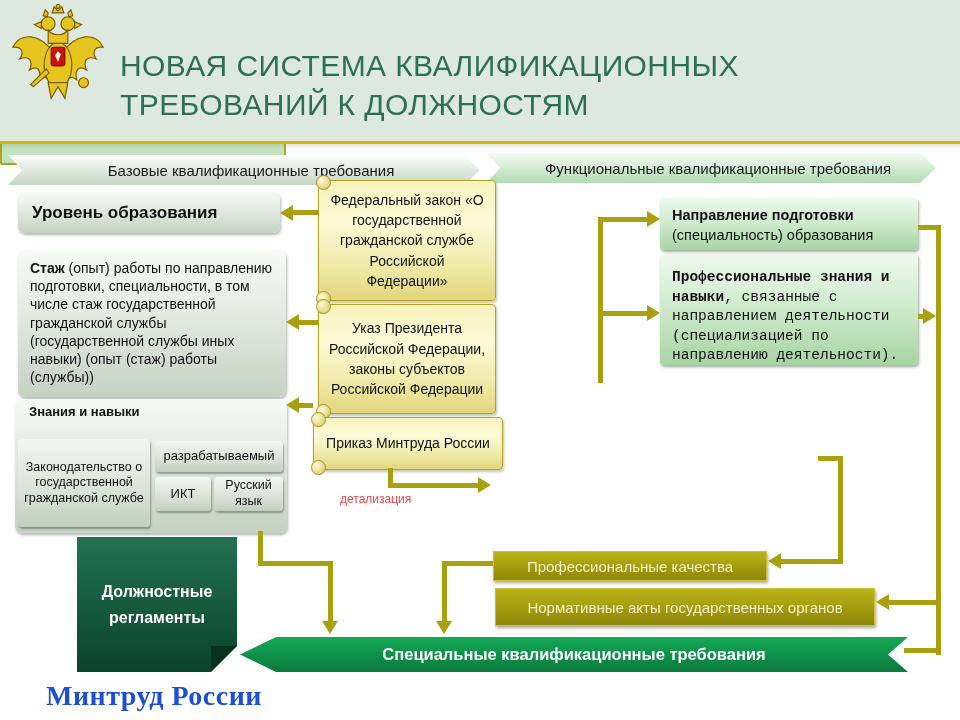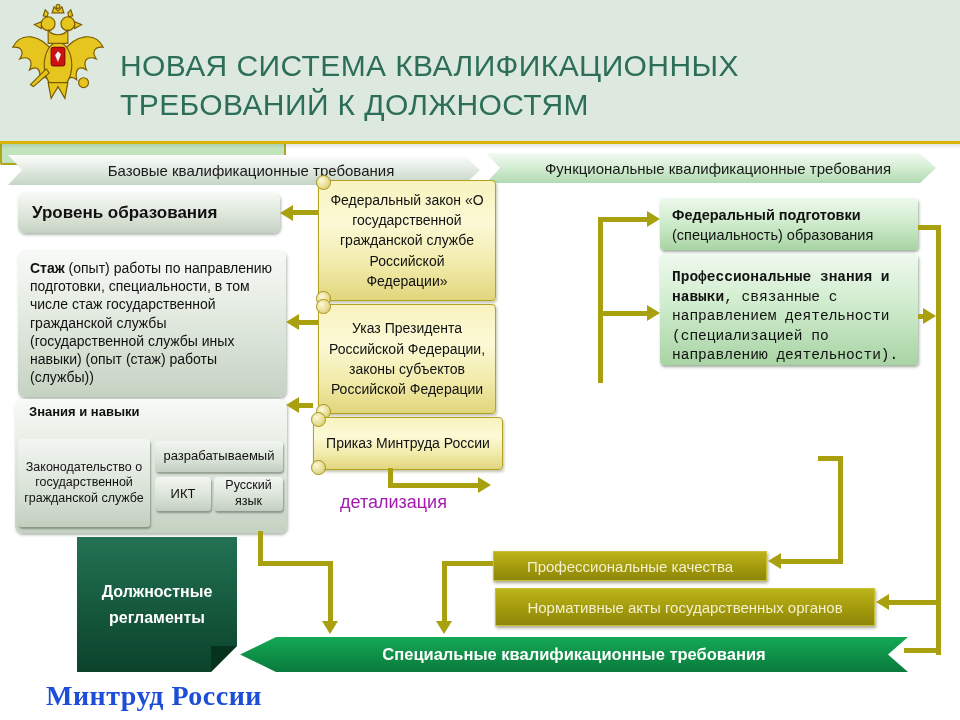--- a/index.html
+++ b/index.html
@@ -82,21 +82,21 @@
   .box-regl{position:absolute;left:77px;top:537px;width:160px;height:135px;
     background:linear-gradient(180deg,#237253 0%,#15583c 55%,#0b422b 100%);
     clip-path:polygon(0 0,100% 0,100% calc(100% - 26px),calc(100% - 26px) 100%,0 100%);
     display:flex;align-items:center;justify-content:center;text-align:center;
     color:#fff;font-weight:bold;font-size:16px;line-height:1.6;}
   .fold{position:absolute;left:134px;top:109px;width:26px;height:26px;
     background:#07331e;clip-path:polygon(0 0,100% 0,0 100%);}
   .ministry{position:absolute;left:46px;top:680px;
     font-family:"Liberation Serif","DejaVu Serif",serif;font-weight:bold;font-size:28px;
     color:#1d4ed8;letter-spacing:.5px;text-shadow:1px 1px 1px rgba(255,255,255,.7);}
-  .lbl-det{position:absolute;left:340px;top:492px;font-size:18px;color:#a21caf;}
+  .lbl-det{position:absolute;left:340px;top:492px;font-size:12px;color:#ef4444;}
   
   .hl{position:absolute;height:5px;background:#a8a00e;}
   .vl{position:absolute;width:5px;background:#a8a00e;}
   .ah{position:absolute;width:0;height:0;border-style:solid;}
   .ah-l{border-width:8px 13px 8px 0;border-color:transparent #a8a00e transparent transparent;}
   .ah-r{border-width:8px 0 8px 13px;border-color:transparent transparent transparent #a8a00e;}
   .ah-d{border-width:13px 8px 0 8px;border-color:#a8a00e transparent transparent transparent;}
 </style>
 </head>
 <body>
@@ -174,21 +174,21 @@
     <span>Указ Президента Российской Федерации, законы субъектов Российской Федерации</span>
   </div>
   <div class="scroll scr3">
     <span class="curl curl-t"></span>
     <span class="curl curl-b"></span>
     <span>Приказ Минтруда России</span>
   </div>
   <div class="lbl-det">детализация</div>
 
   <div class="rbox box-dir">
-    <b>Федеральный подготовки</b><br>
+    <b>Направление подготовки</b><br>
     <span>(специальность) образования</span>
   </div>
   <div class="rbox box-prof">
     <b>Профессиональные знания и навыки</b><span>, связанные с направлением деятельности (специализацией по направлению деятельности).</span>
   </div>
   <div class="box-handbook">
     <span>Справочник квалификационных требований к должностям государственной гражданской службы, разрабатываемый Минтрудом России и государственными органами в Порядке, установленном Правительством Российской Федерации</span>
   </div>
 
   <div class="obox box-qual">

